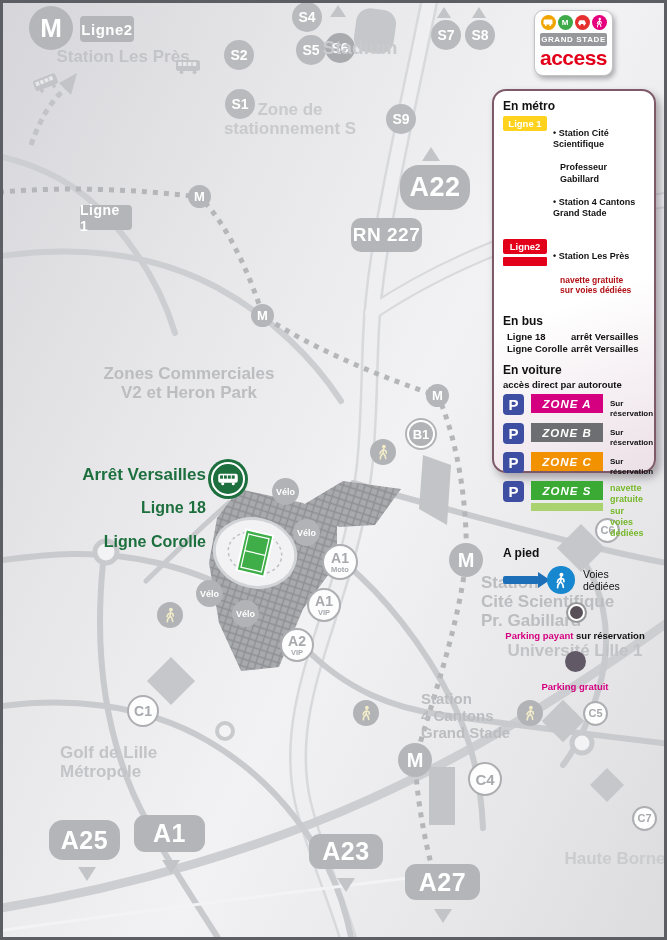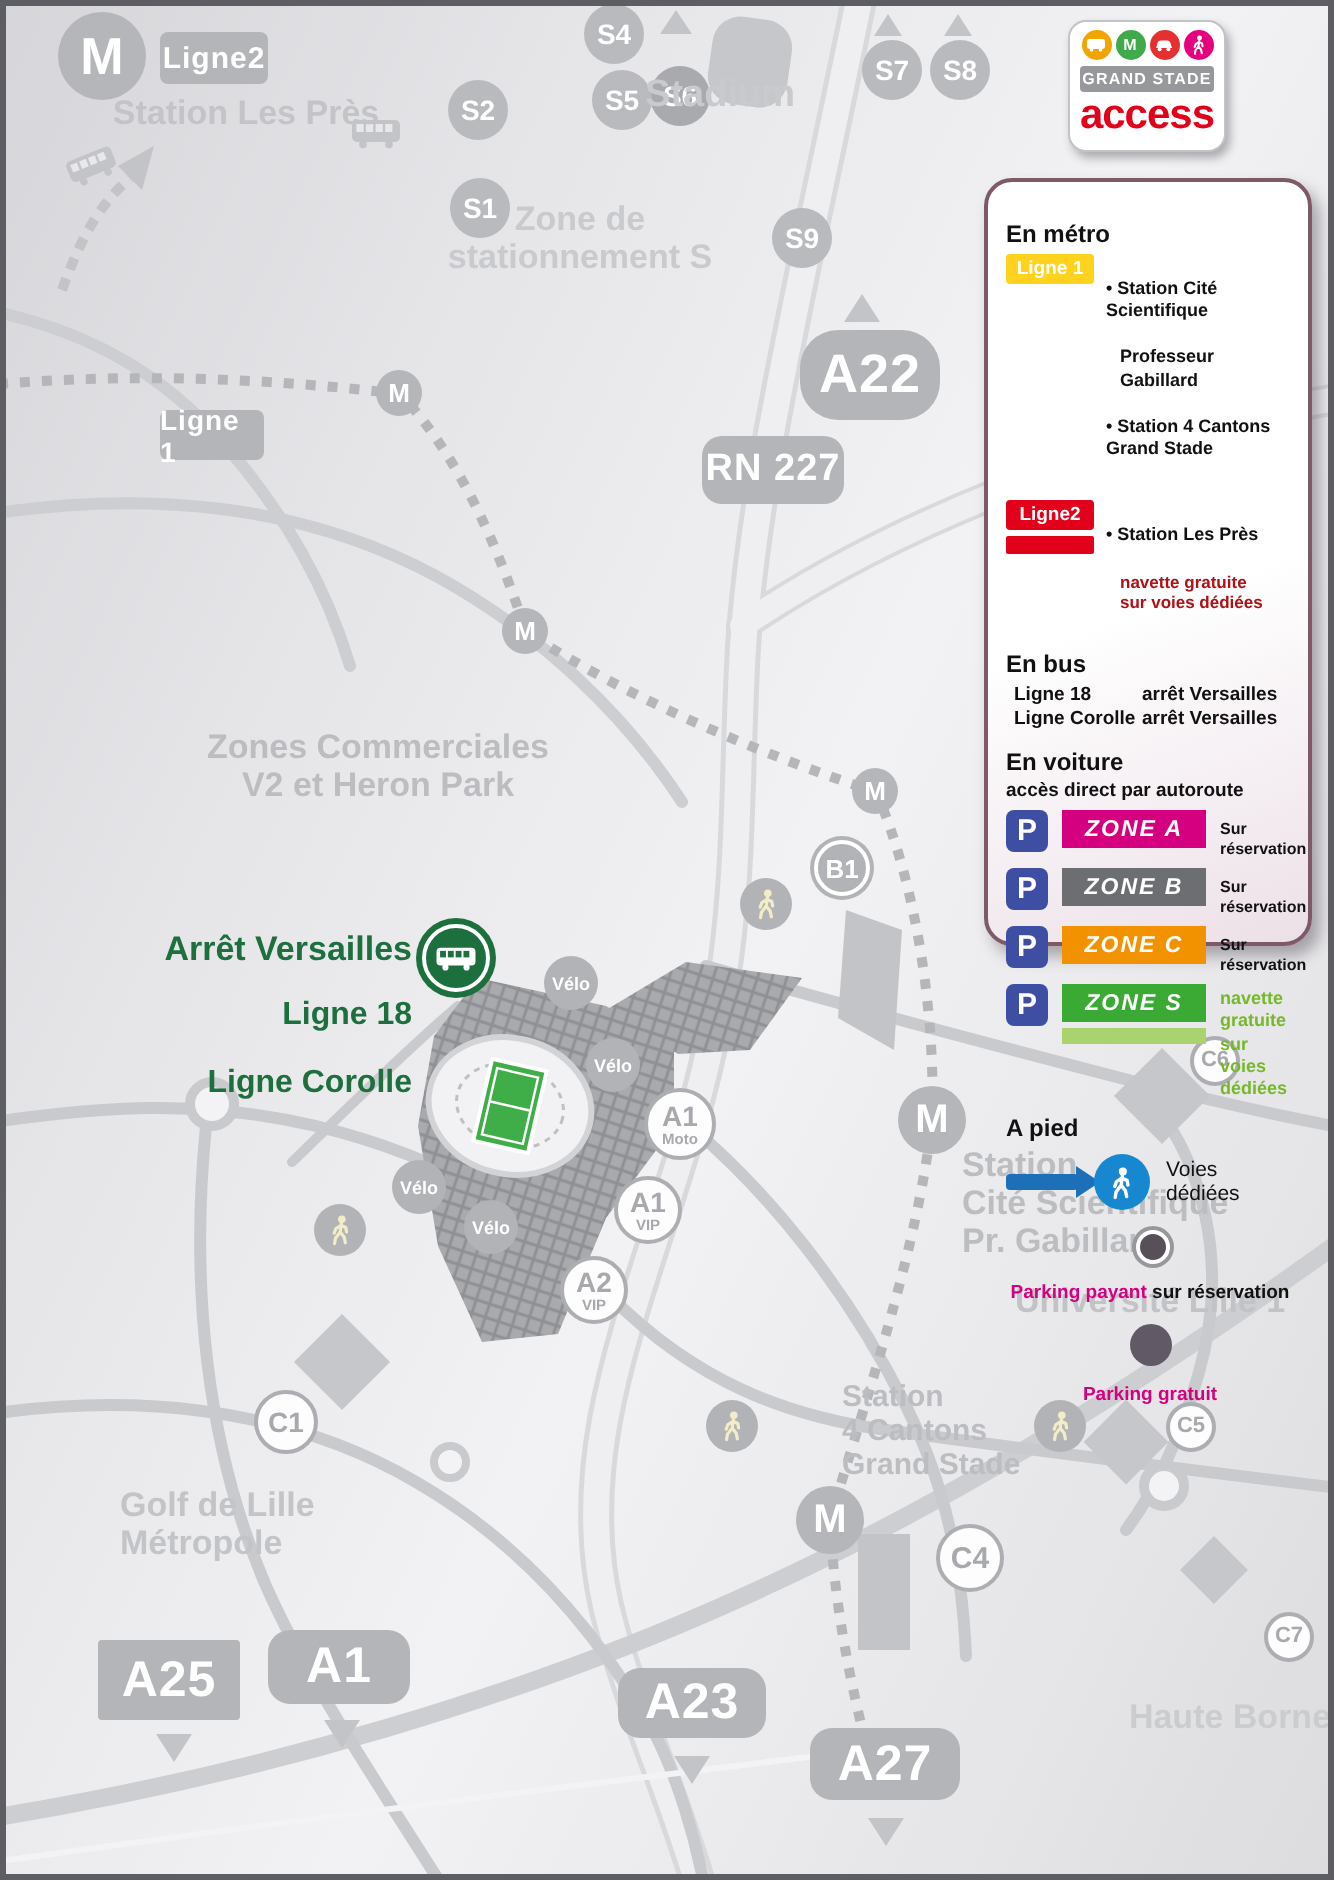--- a/index.html
+++ b/index.html
@@ -50,21 +50,21 @@
   #logo .icons{display:flex;gap:2px;}
   #logo .ic{width:15px;height:15px;border-radius:50%;display:flex;align-items:center;justify-content:center;}
   #logo .bar{margin-top:3px;width:67px;height:13px;background:#97989c;border-radius:2px;color:#fff;
     font-weight:bold;font-size:8px;letter-spacing:.6px;display:flex;align-items:center;justify-content:center;}
   #logo .access{color:#e2001a;font-weight:bold;font-size:21px;letter-spacing:-.5px;line-height:1;margin-top:1px;}
 
   
   #legend{position:absolute;left:489px;top:86px;width:164px;height:384px;
     background:linear-gradient(160deg,#ffffff 55%,#ece0e7 100%);
     border:2px solid #7e5a68;border-radius:14px;box-shadow:4px 5px 8px rgba(60,50,60,.4);
-    padding:19px 7px 8px 9px;color:#111;}
+    padding:8px 7px 8px 9px;color:#111;}
   .lg-h{font-size:12px;font-weight:bold;margin:7px 0 3px;}
   .lg-h.first{margin-top:0;}
   .lrow{display:flex;gap:6px;margin-top:2px;}
   .badge{width:44px;height:15px;border-radius:2px;color:#fff;font-weight:bold;font-size:9.5px;
     display:flex;align-items:center;justify-content:center;flex:none;}
   .badge.yellow{background:#ffd21e;}
   .badge.red{background:#e2001a;}
   .redstrip{width:44px;height:9px;background:#e2001a;border-radius:1px;margin-top:3px;}
   .stations{font-size:9px;font-weight:bold;line-height:1.28;white-space:pre-line;}
   .ind{padding-left:7px;}
@@ -193,21 +193,21 @@
       <rect x="-14" y="-21" width="28" height="42" fill="#3fae49" stroke="#fff" stroke-width="2"></rect>
       <rect x="-10.5" y="-17" width="21" height="34" fill="none" stroke="#fff" stroke-width="1.2"></rect>
       <path d="M -10.5,0 H 10.5" stroke="#fff" stroke-width="1.2"></path>
     </g>
   </svg>
 
   <div class="rlabel" style="left:77px;top:13px;width:54px;height:26px;font-size:15px;border-radius:4px">Ligne2</div>
   <div class="rlabel" style="left:77px;top:202px;width:52px;height:25px;font-size:14px;border-radius:4px">Ligne 1</div>
   <div class="rlabel" style="left:397px;top:162px;width:70px;height:45px;font-size:27px;border-radius:19px">A22</div>
   <div class="rlabel" style="left:348px;top:215px;width:71px;height:34px;font-size:19px;border-radius:10px">RN 227</div>
-  <div class="rlabel" style="left:46px;top:817px;width:71px;height:40px;font-size:25px;border-radius:2px">A25</div>
+  <div class="rlabel" style="left:46px;top:817px;width:71px;height:40px;font-size:25px;border-radius:14px">A25</div>
   <div class="rlabel" style="left:131px;top:812px;width:71px;height:37px;font-size:25px;border-radius:11px">A1</div>
   <div class="rlabel" style="left:306px;top:831px;width:74px;height:35px;font-size:25px;border-radius:11px">A23</div>
   <div class="rlabel" style="left:402px;top:861px;width:75px;height:36px;font-size:25px;border-radius:11px">A27</div>
 
   <div class="scir" style="left:289px;top:-1px">S4</div>
   <div class="scir dark" style="left:322px;top:14px">S6</div>
   <div class="scir" style="left:293px;top:32px">S5</div>
   <div class="scir" style="left:221px;top:37px">S2</div>
   <div class="scir" style="left:222px;top:86px">S1</div>
   <div class="scir" style="left:428px;top:17px">S7</div>

